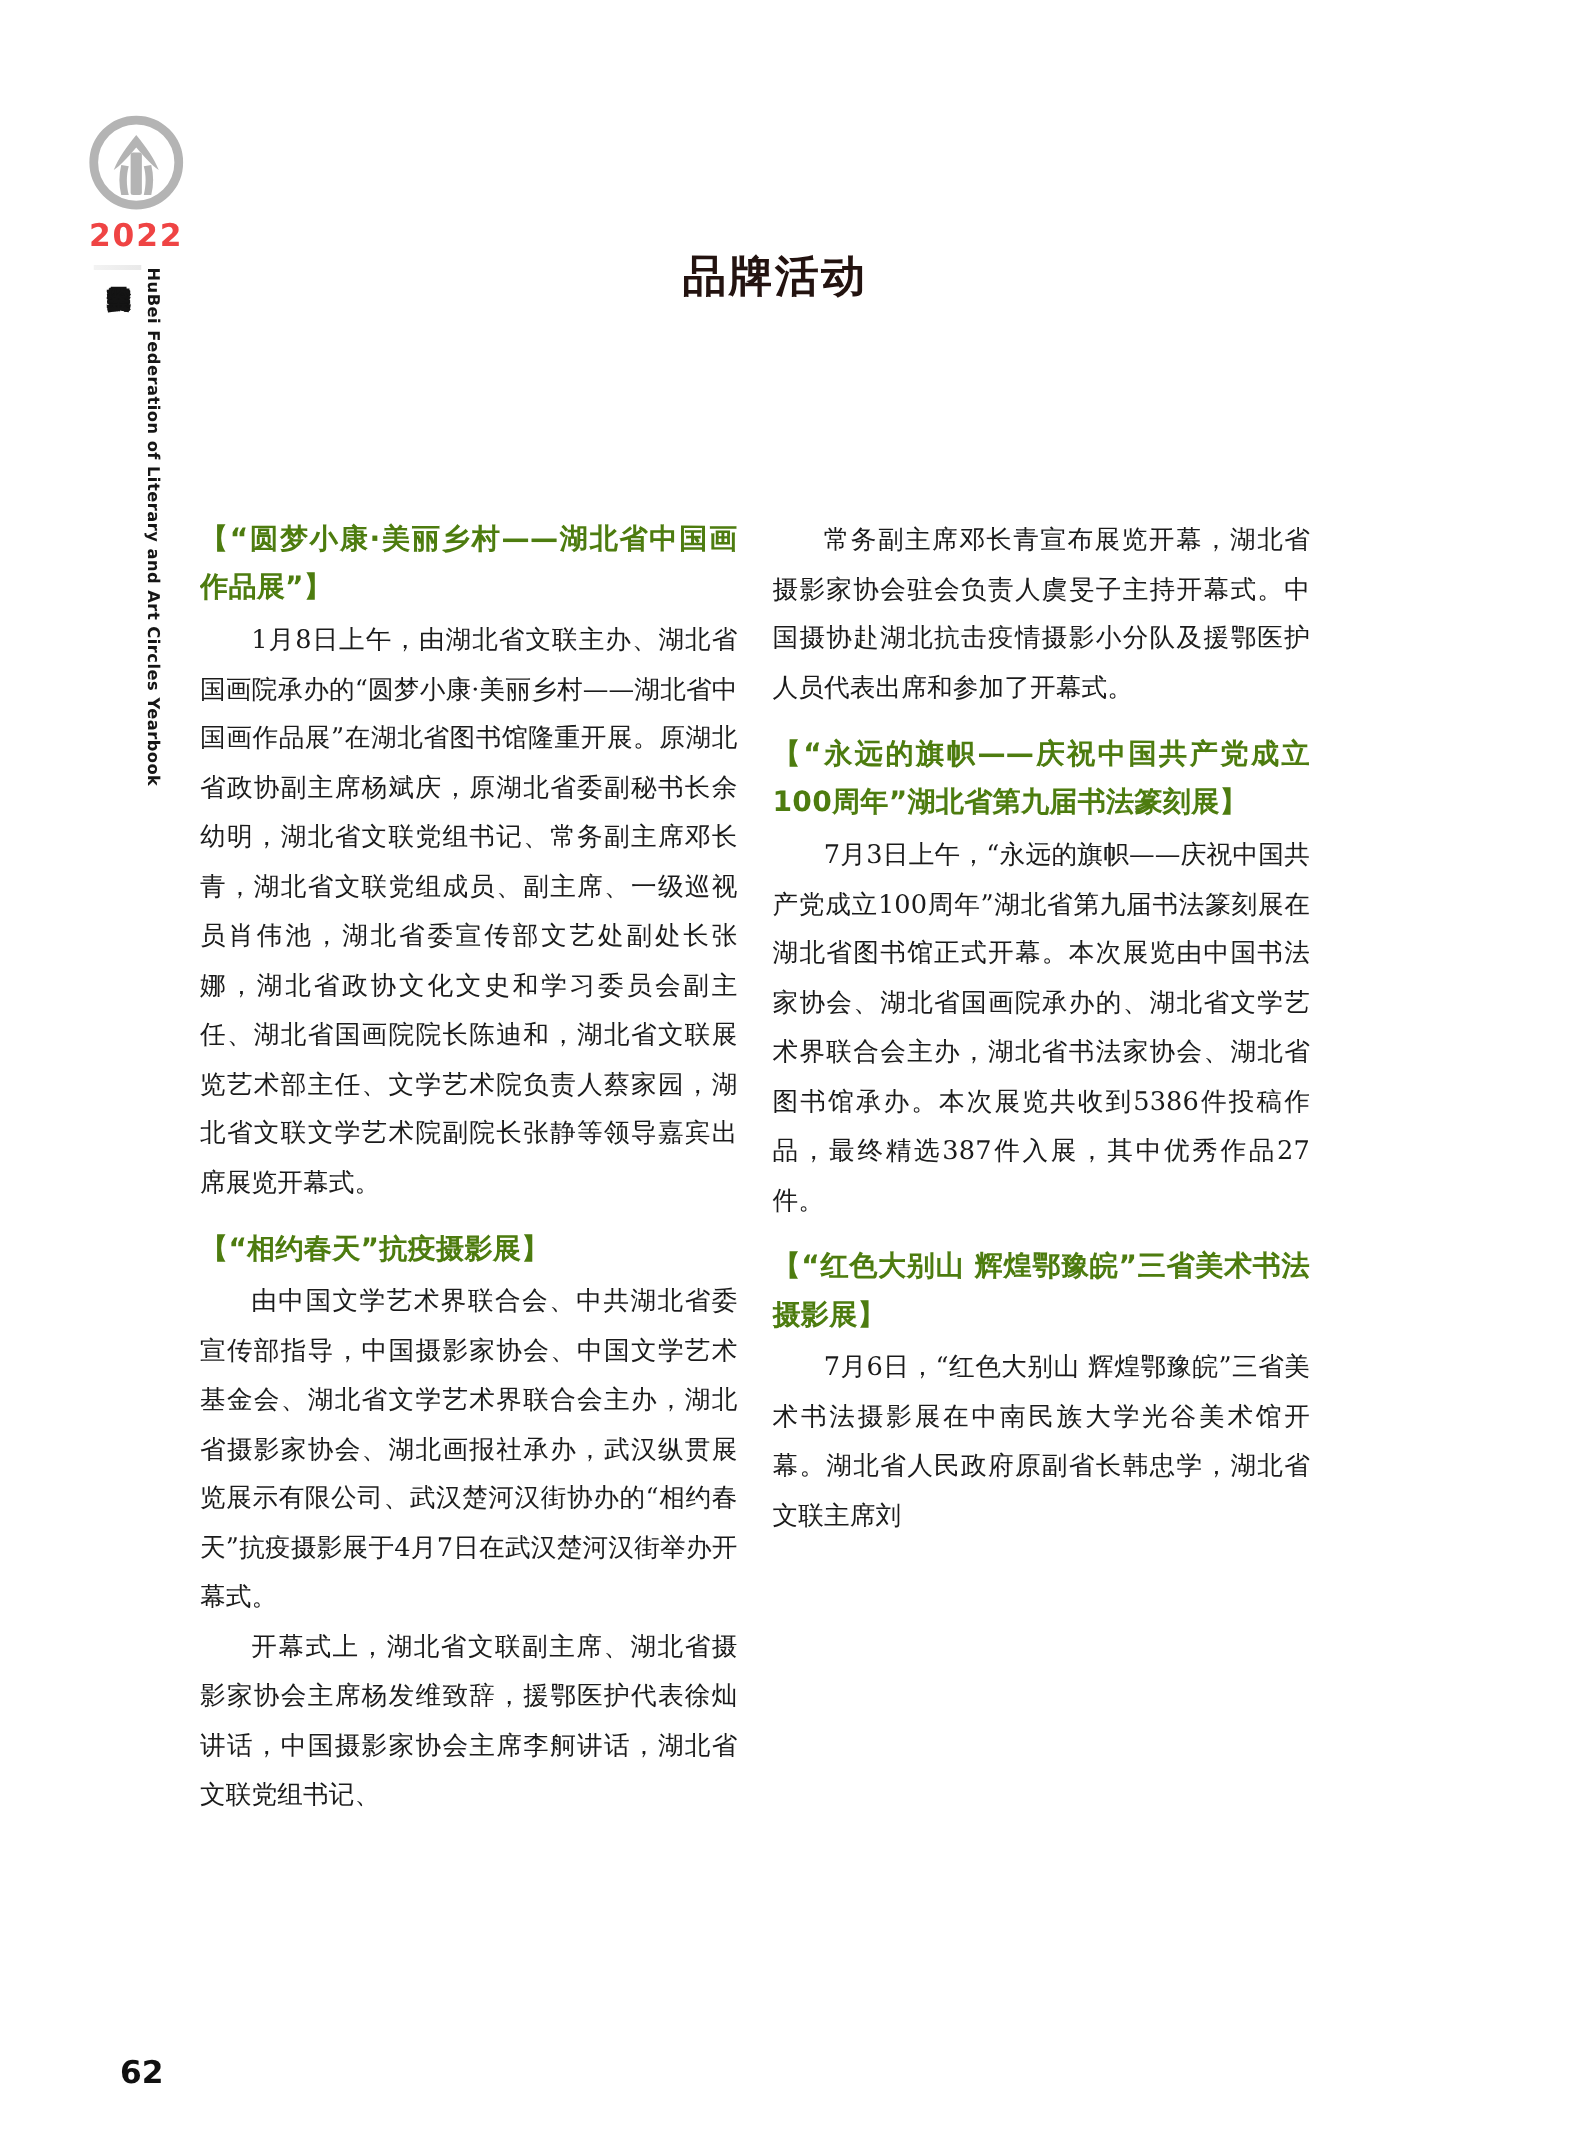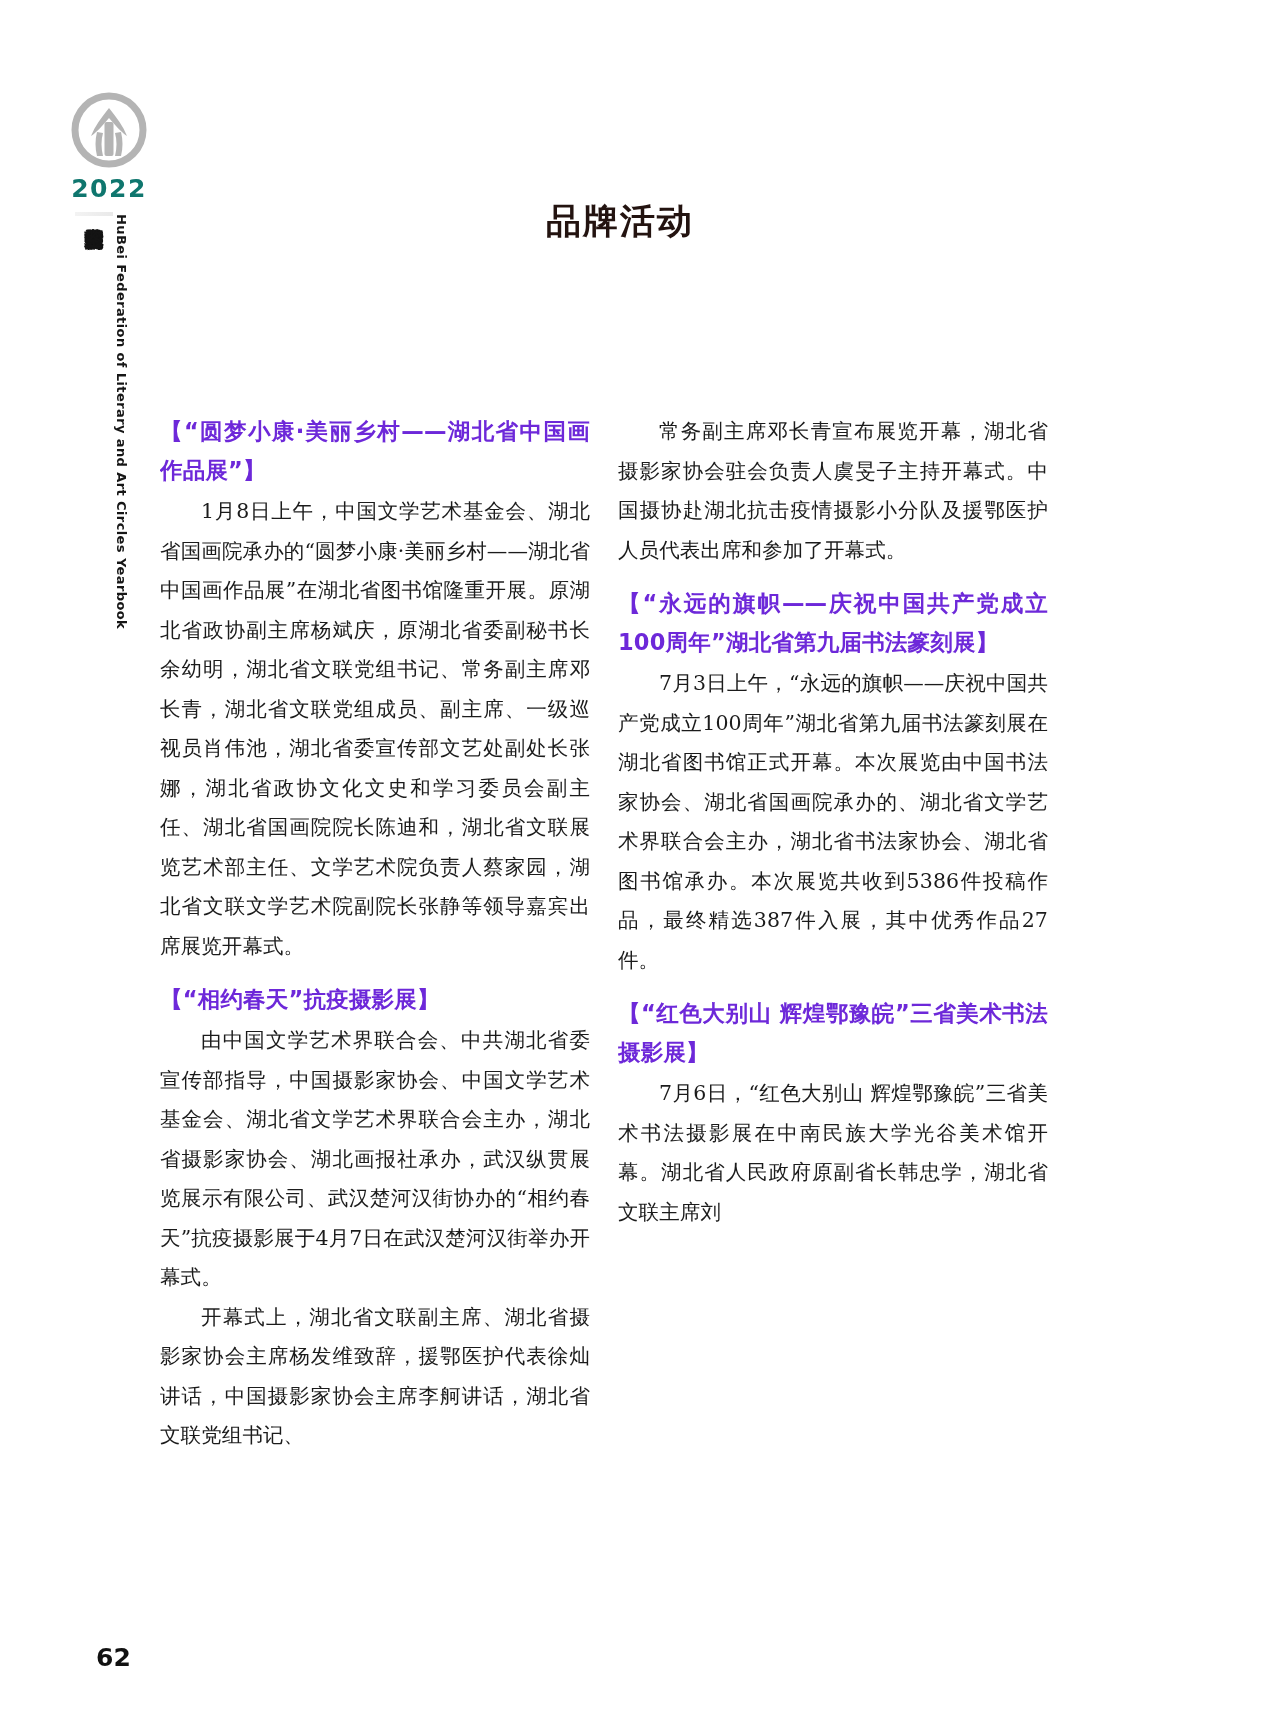--- a/index.html
+++ b/index.html
@@ -34,21 +34,21 @@
   }
   #logo-mark svg { display: block; }
   #logo-year {
     margin-top: 6px;
     width: 94px;
     text-align: center;
     font-family: "DejaVu Sans", "Liberation Sans", sans-serif;
     font-weight: bold;
     font-size: 25px;
     letter-spacing: 1.5px;
-    color: #0f766e;
+    color: #ef4444;
   }
 
   #spine {
     position: absolute;
     left: 62px;
     top: 212px;
     width: 112px;
     height: 400px;
   }
   #spine-cn {
@@ -113,21 +113,21 @@
   .column.left  { left: 0px; }
   .column.right { left: 458px; }
 
   h2.section-head {
     margin: 0 0 2px 0;
     font-family: "DejaVu Sans", "Liberation Sans", sans-serif;
     font-weight: bold;
     font-size: 22.5px;
     line-height: 39px;
     letter-spacing: 0.2px;
-    color: #6d28d9;
+    color: #4d7c0f;
     text-align: justify;
     text-justify: inter-character;
   }
   h2.section-head.spaced { margin-top: 14px; }
 
   p.body {
     margin: 0;
     font-family: "DejaVu Serif", "Liberation Serif", serif;
     font-weight: normal;
     font-size: 20.5px;
@@ -175,21 +175,21 @@
     <div id="spine-en">HuBei Federation of Literary and Art Circles Yearbook</div>
   </div>
 
   <div id="page-title">品牌活动</div>
 
   <div id="columns">
     <div class="column left">
 
       <h2 class="section-head">【“圆梦小康·美丽乡村——湖北省中国画作品展”】</h2>
 
-      <p class="body">1月8日上午，中国文学艺术基金会、湖北省国画院承办的“圆梦小康·美丽乡村——湖北省中国画作品展”在湖北省图书馆隆重开展。原湖北省政协副主席杨斌庆，原湖北省委副秘书长余幼明，湖北省文联党组书记、常务副主席邓长青，湖北省文联党组成员、副主席、一级巡视员肖伟池，湖北省委宣传部文艺处副处长张娜，湖北省政协文化文史和学习委员会副主任、湖北省国画院院长陈迪和，湖北省文联展览艺术部主任、文学艺术院负责人蔡家园，湖北省文联文学艺术院副院长张静等领导嘉宾出席展览开幕式。</p>
+      <p class="body">1月8日上午，由湖北省文联主办、湖北省国画院承办的“圆梦小康·美丽乡村——湖北省中国画作品展”在湖北省图书馆隆重开展。原湖北省政协副主席杨斌庆，原湖北省委副秘书长余幼明，湖北省文联党组书记、常务副主席邓长青，湖北省文联党组成员、副主席、一级巡视员肖伟池，湖北省委宣传部文艺处副处长张娜，湖北省政协文化文史和学习委员会副主任、湖北省国画院院长陈迪和，湖北省文联展览艺术部主任、文学艺术院负责人蔡家园，湖北省文联文学艺术院副院长张静等领导嘉宾出席展览开幕式。</p>
 
 
       <h2 class="section-head spaced">【“相约春天”抗疫摄影展】</h2>
 
       <p class="body">由中国文学艺术界联合会、中共湖北省委宣传部指导，中国摄影家协会、中国文学艺术基金会、湖北省文学艺术界联合会主办，湖北省摄影家协会、湖北画报社承办，武汉纵贯展览展示有限公司、武汉楚河汉街协办的“相约春天”抗疫摄影展于4月7日在武汉楚河汉街举办开幕式。</p>
 
       <p class="body">开幕式上，湖北省文联副主席、湖北省摄影家协会主席杨发维致辞，援鄂医护代表徐灿讲话，中国摄影家协会主席李舸讲话，湖北省文联党组书记、</p>
 
     </div>
 

